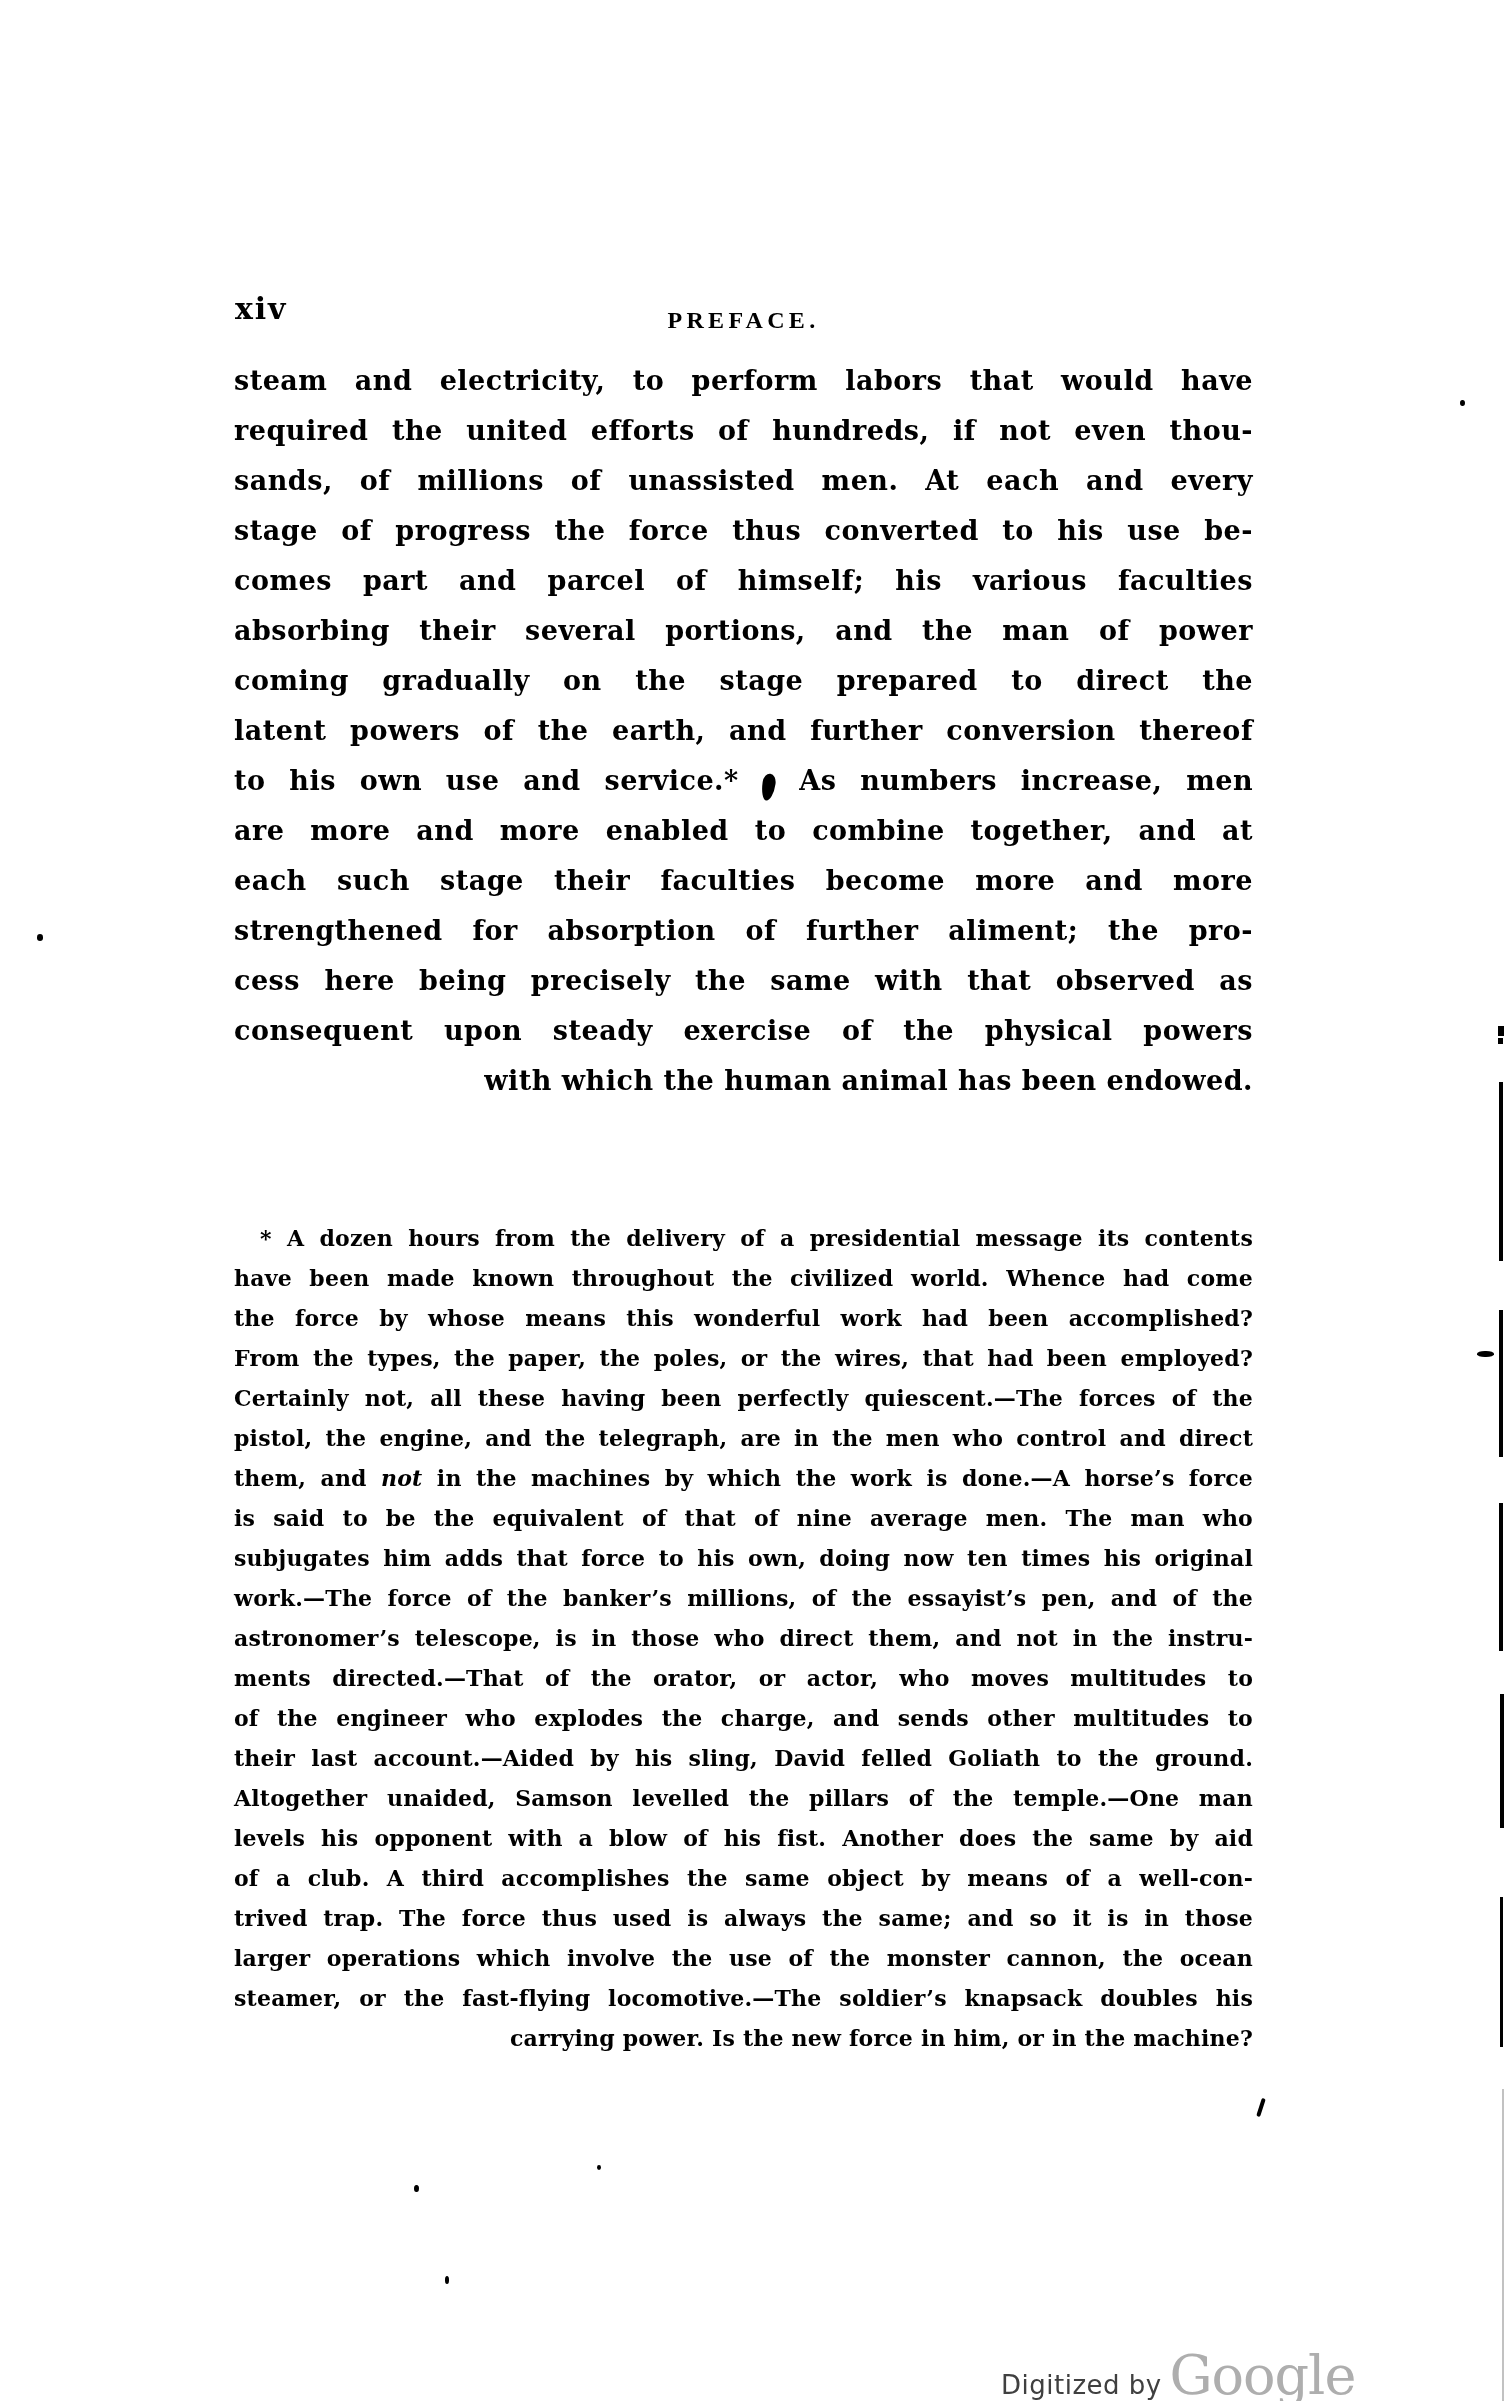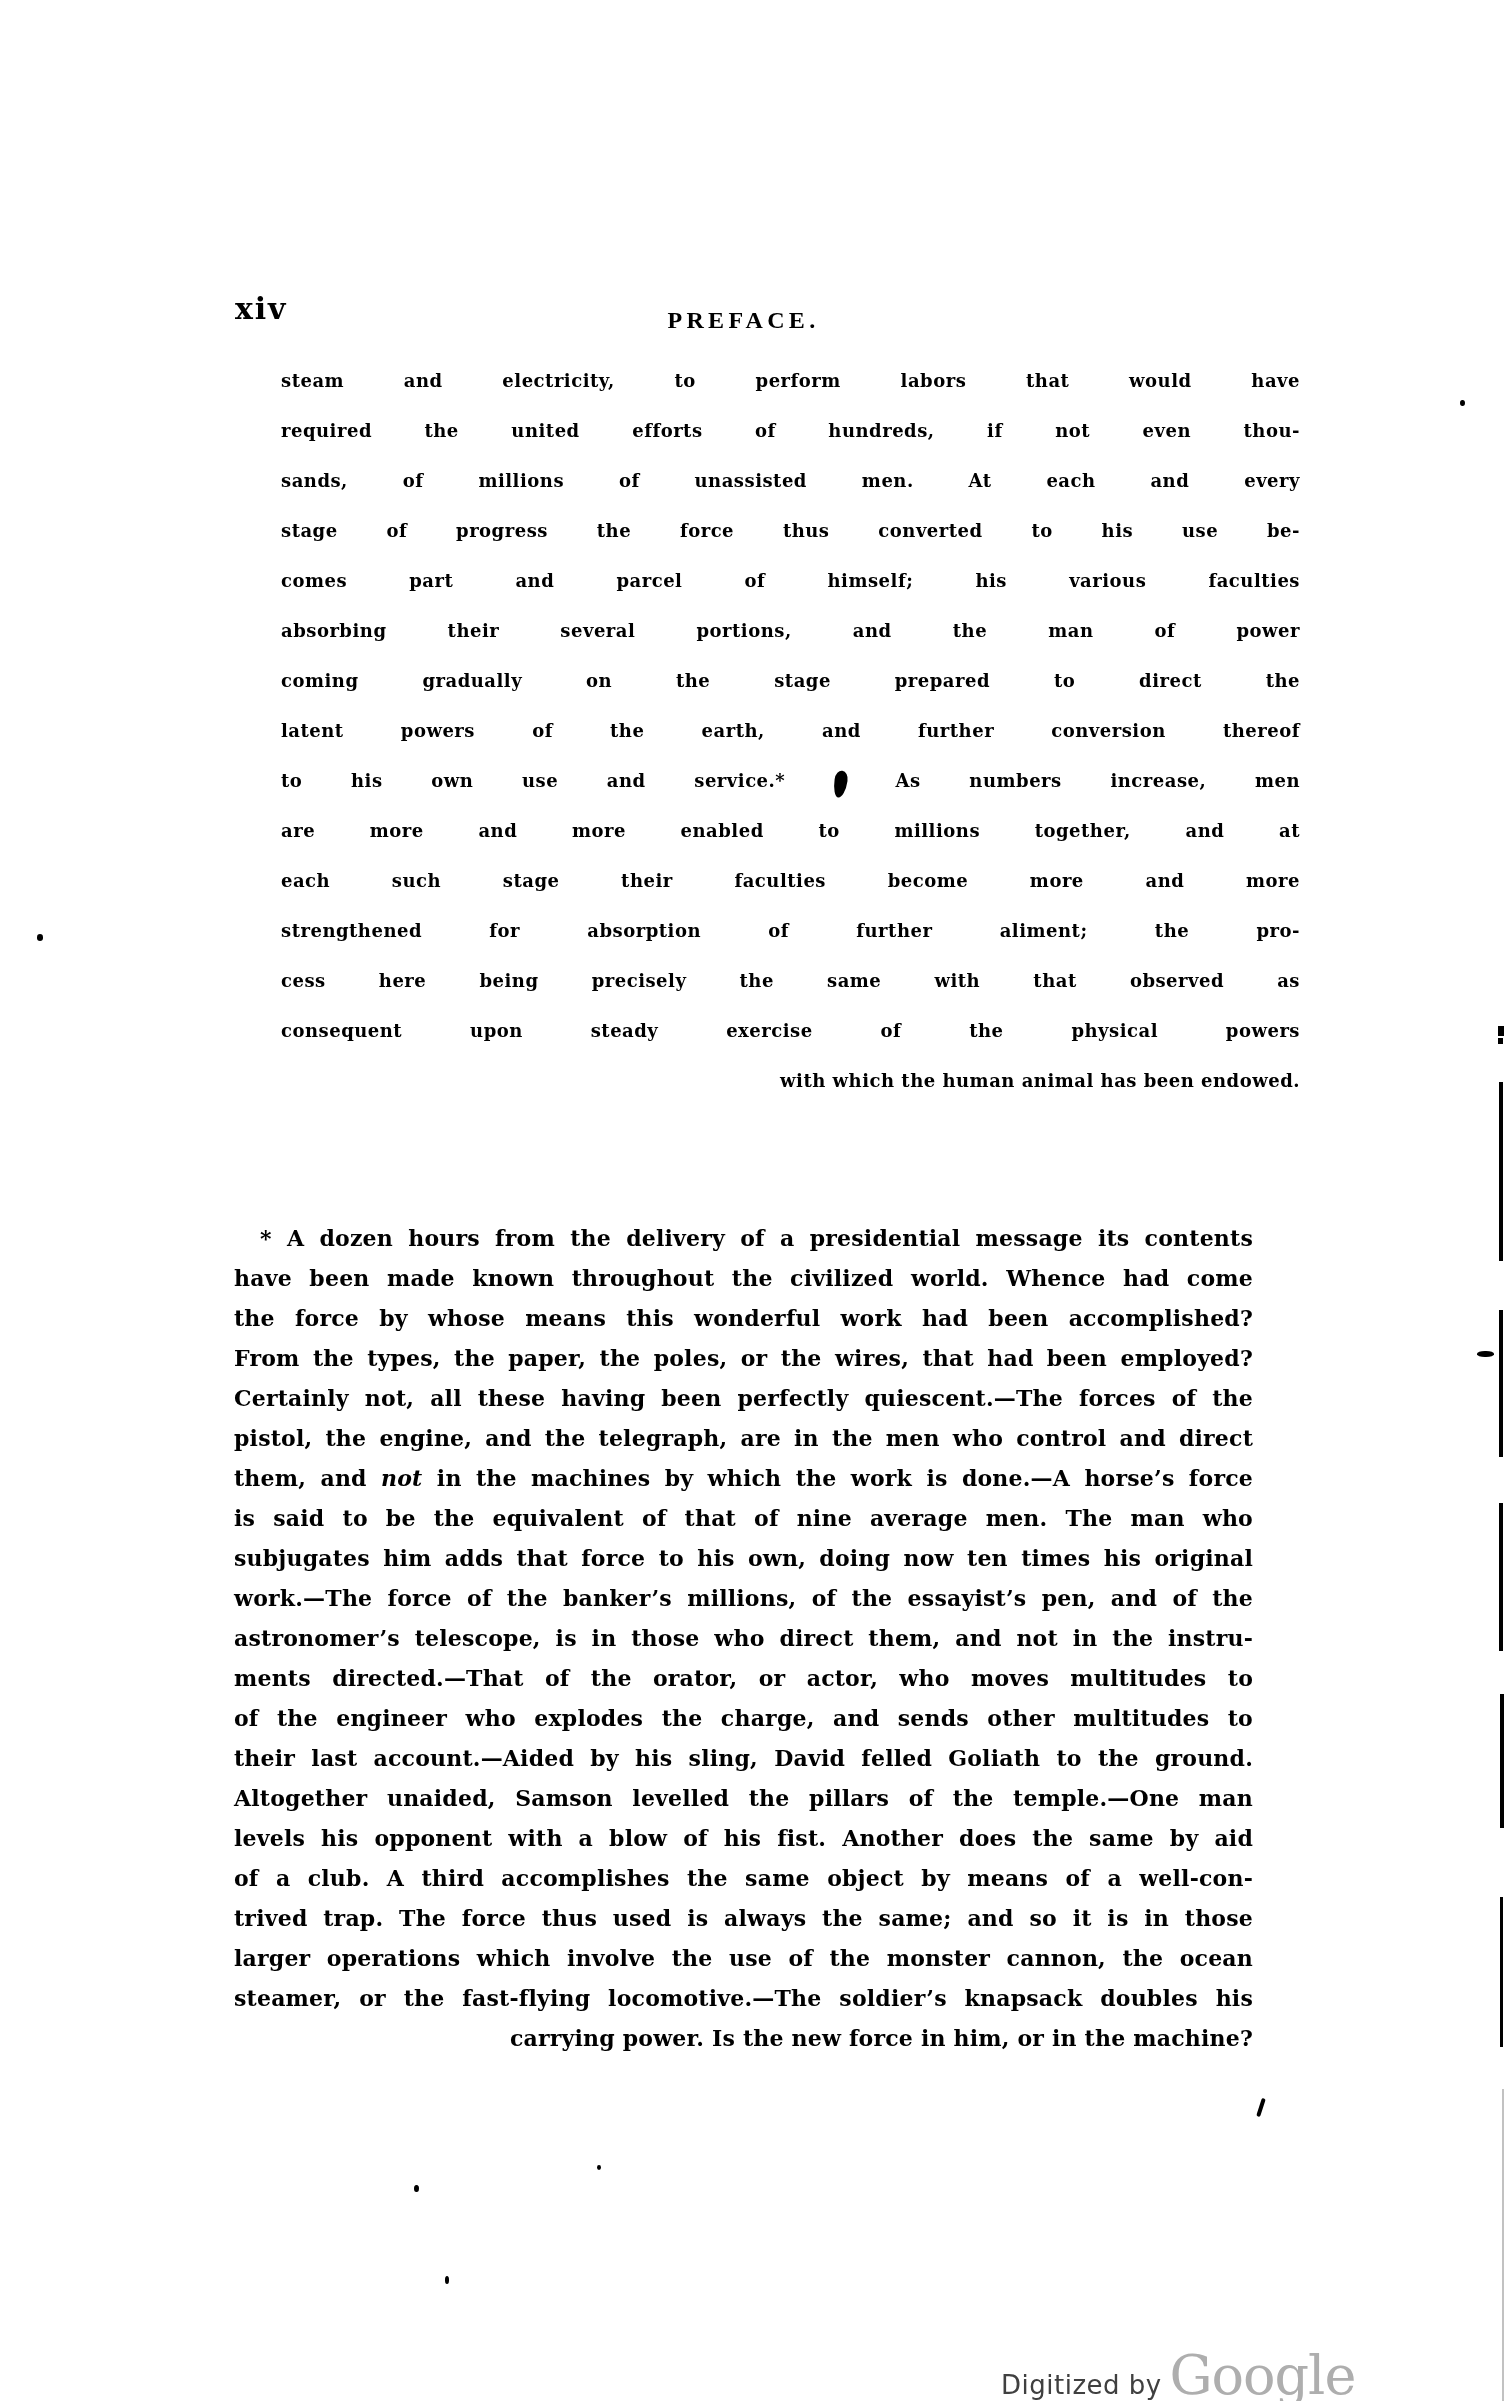--- a/index.html
+++ b/index.html
@@ -9,21 +9,21 @@
     font-family:"DejaVu Serif", serif; overflow:hidden;
   }
   
   .header-row { position:absolute; top:287px; left:234px; width:1019px; height:53px; }
   .pagenum { position:absolute; left:1px; top:3.8px; font-size:30px; font-weight:700; letter-spacing:1.9px; }
   .ptitle  { position:absolute; left:50%; transform:translateX(-50%); top:20px;
              font-size:24px; font-weight:700; letter-spacing:4.3px;font-family:Liberation Serif, serif; }
   
   .bodytext {
     position:absolute; top:356px; left:234px; width:1019px;
-    font-size:18px; font-weight:700; line-height:50px; letter-spacing:0.5px;margin-left:47px;
+    font-size:27px; font-weight:700; line-height:50px; letter-spacing:0.5px;
   }
   
   .footnote {
     position:absolute; top:1218px; left:234px; width:1019px;
     font-size:22px; font-weight:700; line-height:40px; letter-spacing:0.2px;
   }
   .jline { text-align:justify; text-align-last:justify; }
   .lline { text-align:right; }
   .findent { text-indent:26px; }
   .it { font-style:italic; }
@@ -53,21 +53,21 @@
   <div class="bodytext">
     <div class="jline">steam and electricity, to perform labors that would have</div>
     <div class="jline">required the united efforts of hundreds, if not even thou-</div>
     <div class="jline">sands, of millions of unassisted men.  At each and every</div>
     <div class="jline">stage of progress the force thus converted to his use be-</div>
     <div class="jline">comes part and parcel of himself; his various faculties</div>
     <div class="jline">absorbing their several portions, and the man of power</div>
     <div class="jline">coming gradually on the stage prepared to direct the</div>
     <div class="jline">latent powers of the earth, and further conversion thereof</div>
     <div class="jline"><span>to his own use and service.*</span> <span class="blob"></span> <span>As numbers increase, men</span></div>
-    <div class="jline">are more and more enabled to millions together, and at</div>
+    <div class="jline">are more and more enabled to combine together, and at</div>
     <div class="jline">each such stage their faculties become more and more</div>
     <div class="jline">strengthened for absorption of further aliment; the pro-</div>
     <div class="jline">cess here being precisely the same with that observed as</div>
     <div class="jline">consequent upon steady exercise of the physical powers</div>
     <div class="lline">with which the human animal has been endowed.</div>
   </div>
 
   <div class="footnote">
     <div class="jline findent">* A dozen hours from the delivery of a presidential message its contents</div>
     <div class="jline">have been made known throughout the civilized world.  Whence had come</div>

